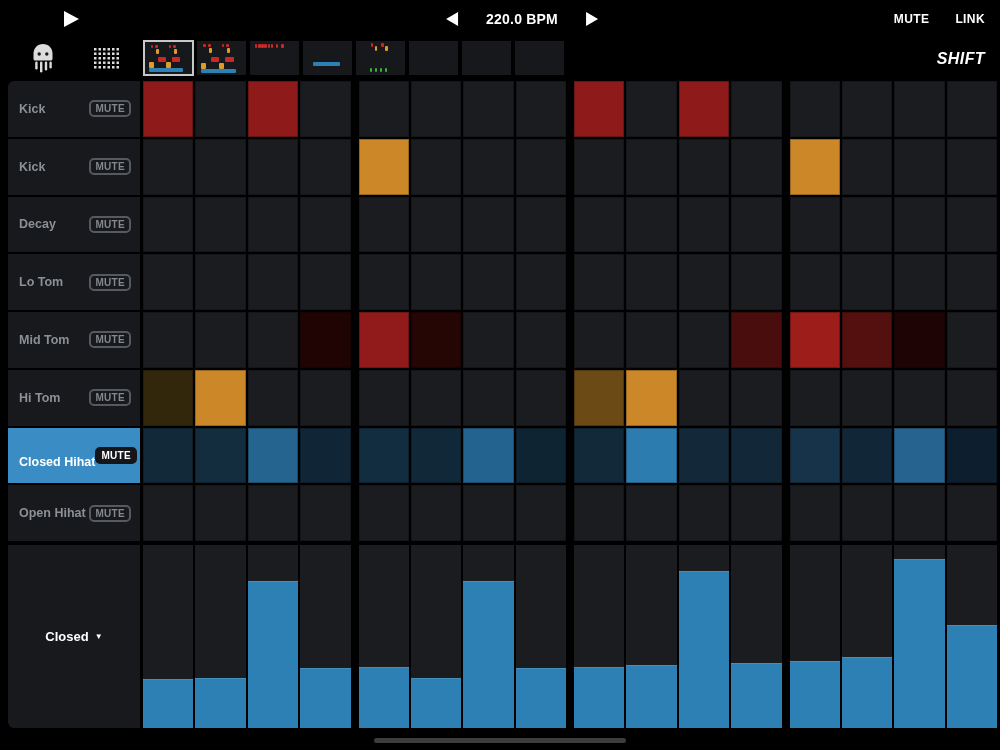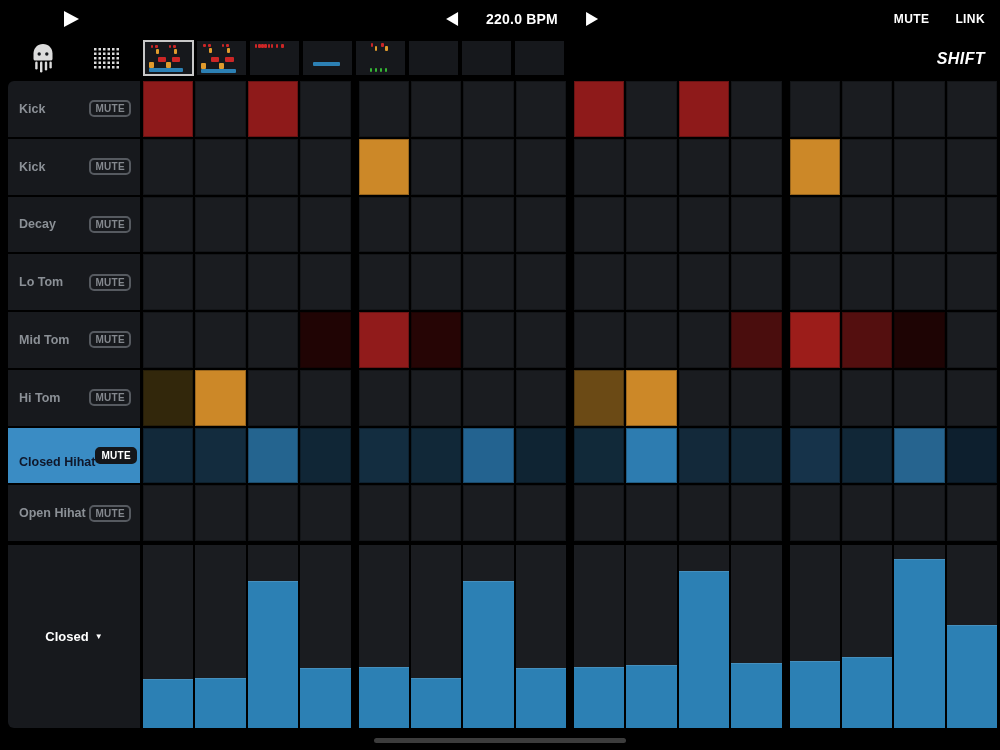--- a/index.html
+++ b/index.html
@@ -30,21 +30,21 @@
     font-style:italic;font-weight:bold;font-size:16px;letter-spacing:.4px;}
 
   
   .seq-rows{margin:1px 3px 0 8px;height:460px;display:flex;flex-direction:column;gap:2px;}
   .seq-row{flex:1;display:flex;gap:3px;min-height:0;}
   .seq-row:first-child .track-label{border-top-left-radius:6px;}
   .track-label{width:132px;flex:0 0 132px;background:#17191d;display:flex;align-items:center;
     justify-content:space-between;padding:0 9px 0 11px;box-sizing:border-box;cursor:pointer;}
   .track-label.sel{background:#3a8cc4;}
   .tname{font-size:12.5px;font-weight:bold;color:#8b9096;white-space:nowrap;}
-  .track-label.sel .tname{color:#0f172a;margin-top:14px;}
+  .track-label.sel .tname{color:#ffffff;margin-top:14px;}
   .mute{font-size:10px;font-weight:bold;color:#84888e;border:2px solid #565a60;border-radius:5px;
     padding:1px 4px;letter-spacing:.3px;}
   .track-label.sel .mute{background:#14161a;border-color:#14161a;color:#fff;}
   .cells{flex:1;display:flex;gap:8px;min-width:0;}
   .cgroup{flex:1;display:flex;gap:2px;min-width:0;}
   .cell{flex:1;box-shadow:inset 0 0 0 1px rgba(0,0,0,.25);cursor:pointer;}
 
   
   .decay{margin:4px 3px 0 8px;height:183px;display:flex;gap:3px;}
   .decay-label{width:132px;flex:0 0 132px;background:#17191d;border-bottom-left-radius:6px;

